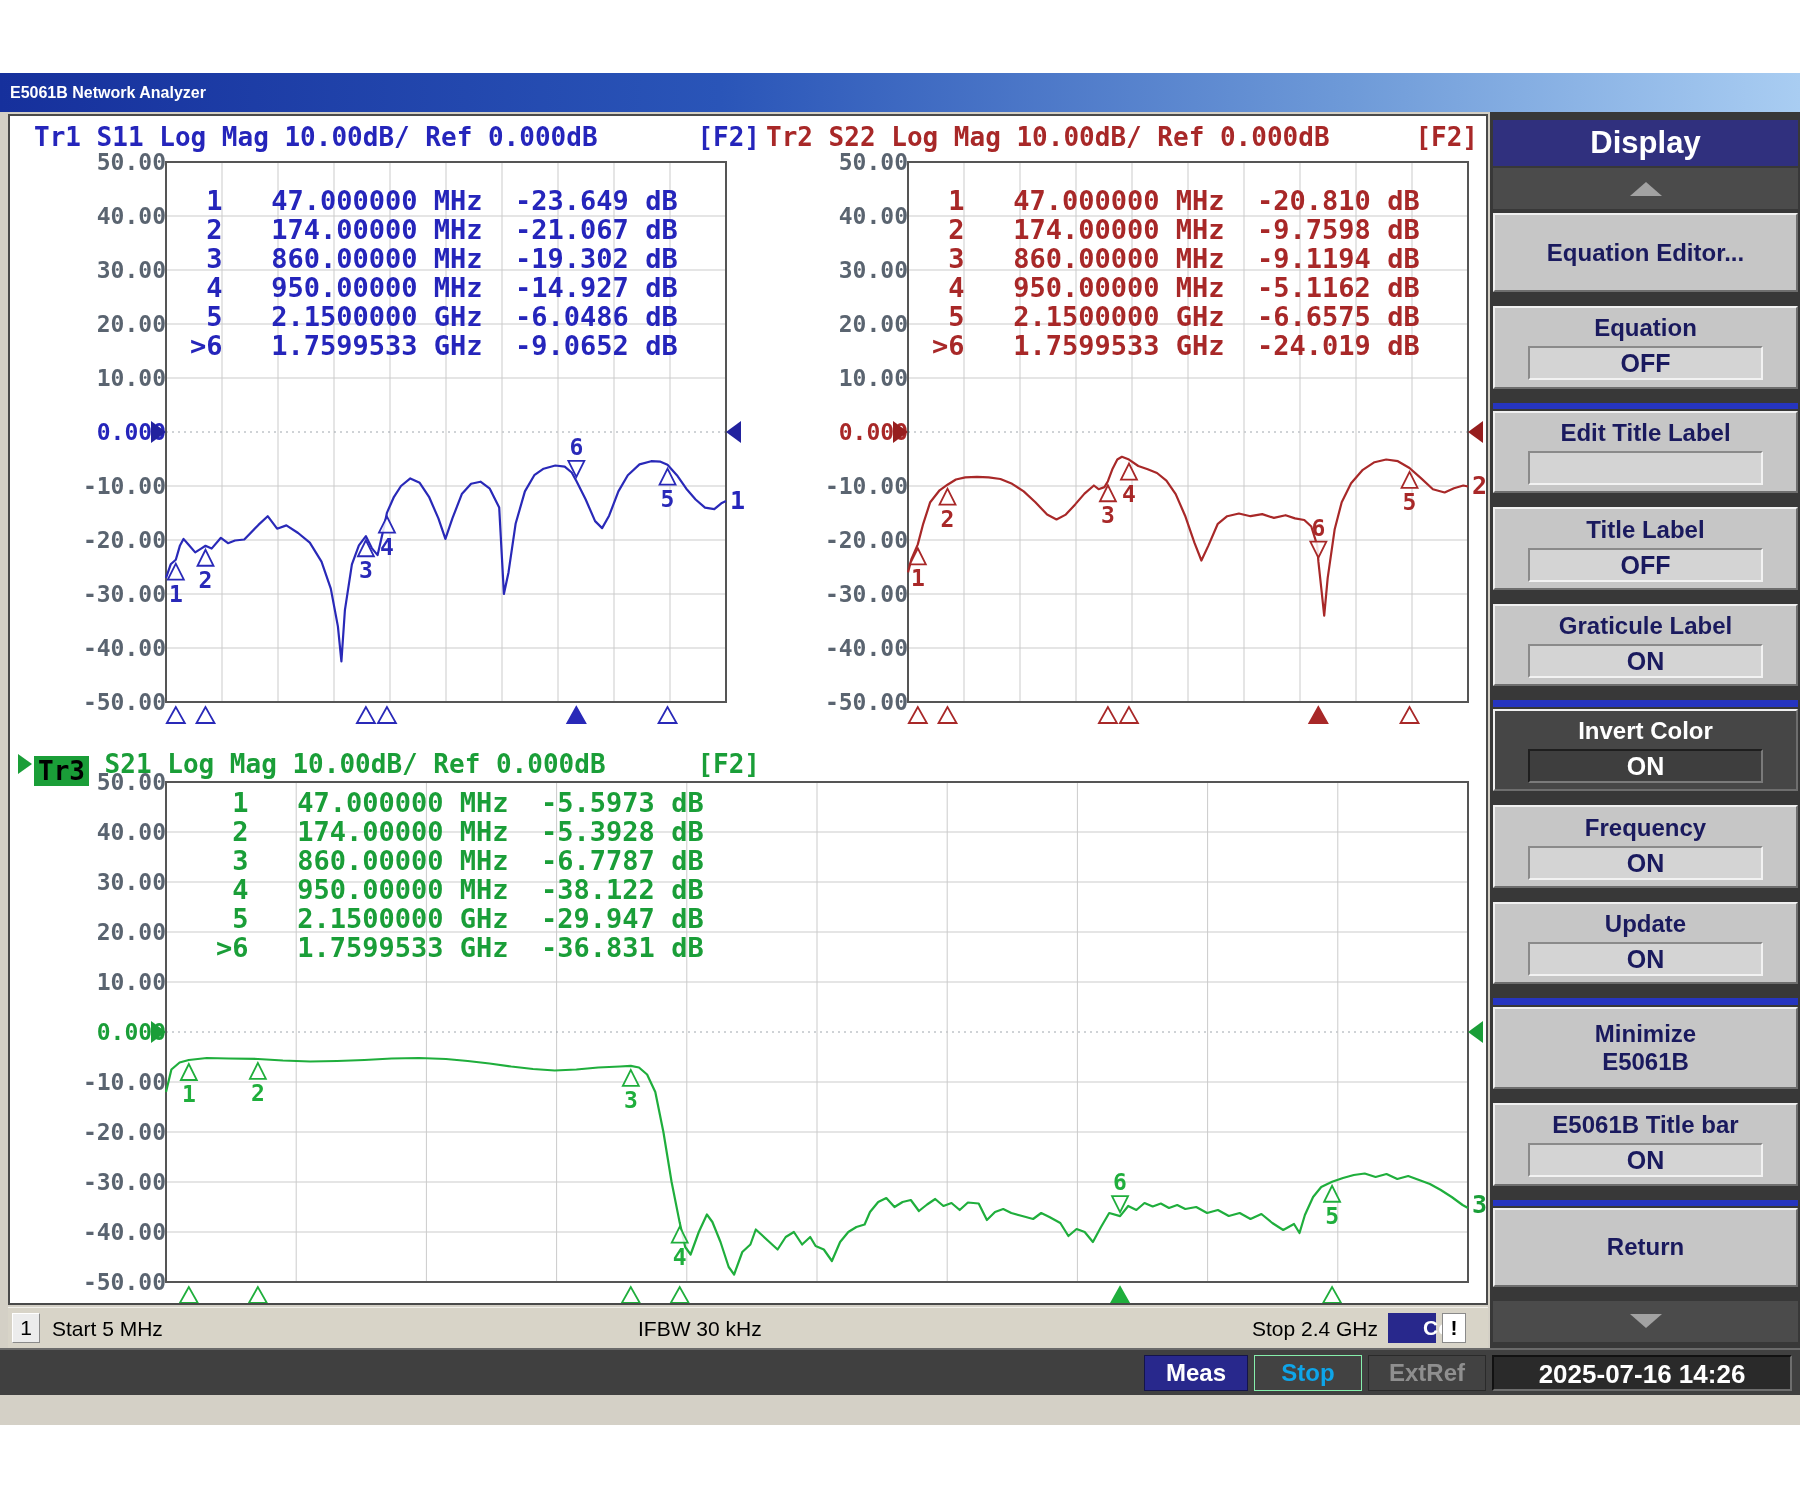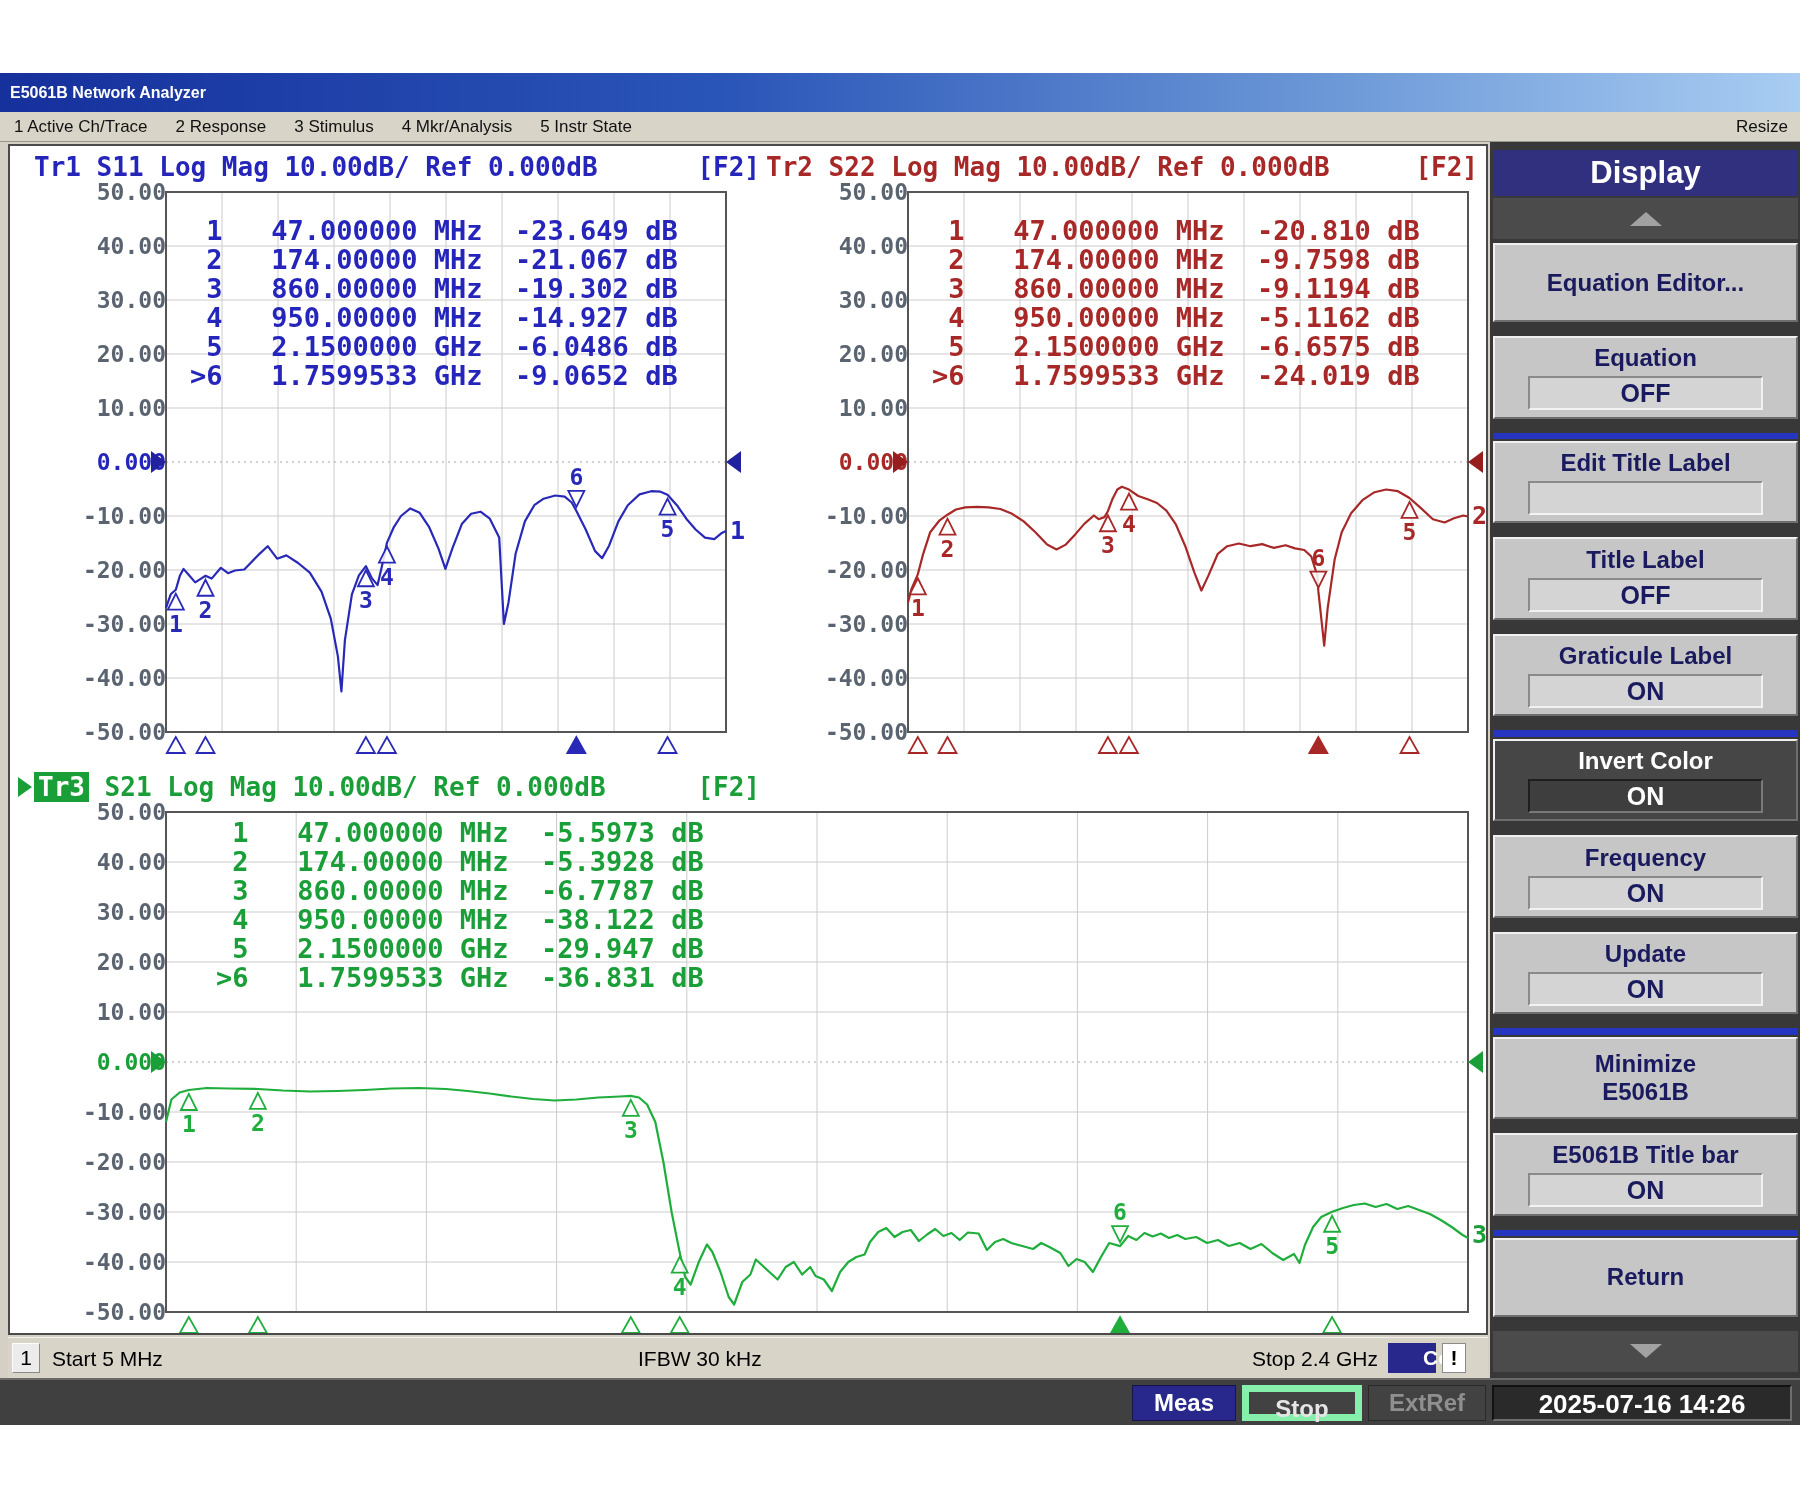--- a/index.html
+++ b/index.html
@@ -19,21 +19,21 @@
   .leftcol { width:1490px; display:flex; flex-direction:column; background:#d4d0c6; padding:2px 2px 0 8px; }
   .screen { position:relative; width:1480px; height:1193px; background:#fff; border:2px solid #4a4a4a; overflow:hidden;
             font-family:"DejaVu Sans Mono", monospace; }
 
   
   .trhead { position:absolute; display:flex; justify-content:space-between; font-size:26px; font-weight:bold; white-space:pre; }
   .trhead.h1 { left:24px; top:6px;  width:726px; color:#2525bb; }
   .trhead.h2 { left:756px; top:6px; width:712px; color:#a82828; }
   .trhead.h3 { left:8px;  top:626px; width:742px; color:#1a9e38; display:flex; align-items:center; }
   .tr3-arrow { width:0; height:0; border-left:14px solid #1a9e38; border-top:10px solid transparent; border-bottom:10px solid transparent; margin-right:2px; }
-  .tr3-badge { background:#1a9e38; color:#ffffff; padding:0 4px; }
+  .tr3-badge { background:#1a9e38; color:#000000; padding:0 4px;margin-top:14px; }
   .h3 .fill { flex:1; }
 
   
   .ylabs { position:absolute; width:128px; display:flex; flex-direction:column; justify-content:space-between; }
   .ylabs div { height:28px; line-height:28px; text-align:right; font-size:23px; font-weight:bold; color:#5a6470; }
   .ylabs.c1 { left:28px;  top:32px;  height:568px; }
   .ylabs.c2 { left:770px; top:32px;  height:568px; }
   .ylabs.c3 { left:28px;  top:652px; height:528px; }
   .ylabs.c1 div:nth-child(6) { color:#2525bb; }
   .ylabs.c2 div:nth-child(6) { color:#a82828; }
@@ -97,41 +97,33 @@
   .skey.selected { background:#464646; }
   .skey.selected .skey-label { color:#fff; }
   .skey.selected .skey-value { background:#3e3e3e; color:#fff; border-color:#1e1e1e #7a7a7a #7a7a7a #1e1e1e; }
   .sk-sep { height:7px; background:#2635c0; margin-bottom:2px; }
   .sk-bottom { flex:1; background:#3a3a3a; margin-top:2px; }
 
   
   .status2 { height:47px; background:#404040; border-top:2px solid #6a6a6a; display:flex; align-items:center; justify-content:flex-end; gap:6px; padding-right:8px; font-size:24px; font-weight:bold; }
   .s2box { height:36px; line-height:34px; text-align:center; }
   .s2-meas   { width:104px; background:#28288c; color:#fff; border:1px solid #14144a; }
-  .s2-stop   { width:120px;  background:#424242; color:#e5e5e5; border:7px solid #86efac; }
+  .s2-stop   { width:108px;  background:#424242; color:#0ea5e9; border:1px solid #86efac; }
   .s2-extref { width:118px; background:#424242; color:#8f8f8f; border:1px solid #2a2a2a; }
   .s2-clock  { width:300px; background:#2a2a2a; color:#fff; font-size:26px; border:2px solid; border-color:#111 #6e6e6e #6e6e6e #111; }
 </style>
 </head>
 <body>
 
 <div class="window">
 
   <div class="titlebar">
     <span class="titlebar-text">E5061B Network Analyzer</span>
   </div>
 
-  <div class="menubar">
-    <span class="menu-item">1 Active Ch/Trace</span>
-    <span class="menu-item">2 Response</span>
-    <span class="menu-item">3 Stimulus</span>
-    <span class="menu-item">4 Mkr/Analysis</span>
-    <span class="menu-item">5 Instr State</span>
-    <span class="menu-item menu-resize">Resize</span>
-  </div>
 
   <div class="mainrow">
     <div class="leftcol">
       <div class="screen">
 
         <div class="trhead h1"><span><span>Tr1</span><span> S11 Log Mag 10.00dB/ Ref 0.000dB</span></span><span>[F2]</span></div>
 
         <div class="trhead h2"><span><span>Tr2</span><span> S22 Log Mag 10.00dB/ Ref 0.000dB</span></span><span>[F2]</span></div>
 
         <div class="trhead h3"><span class="tr3-arrow"></span><span class="tr3-badge">Tr3</span><span> S21 Log Mag 10.00dB/ Ref 0.000dB</span><span class="fill"></span><span>[F2]</span></div>

